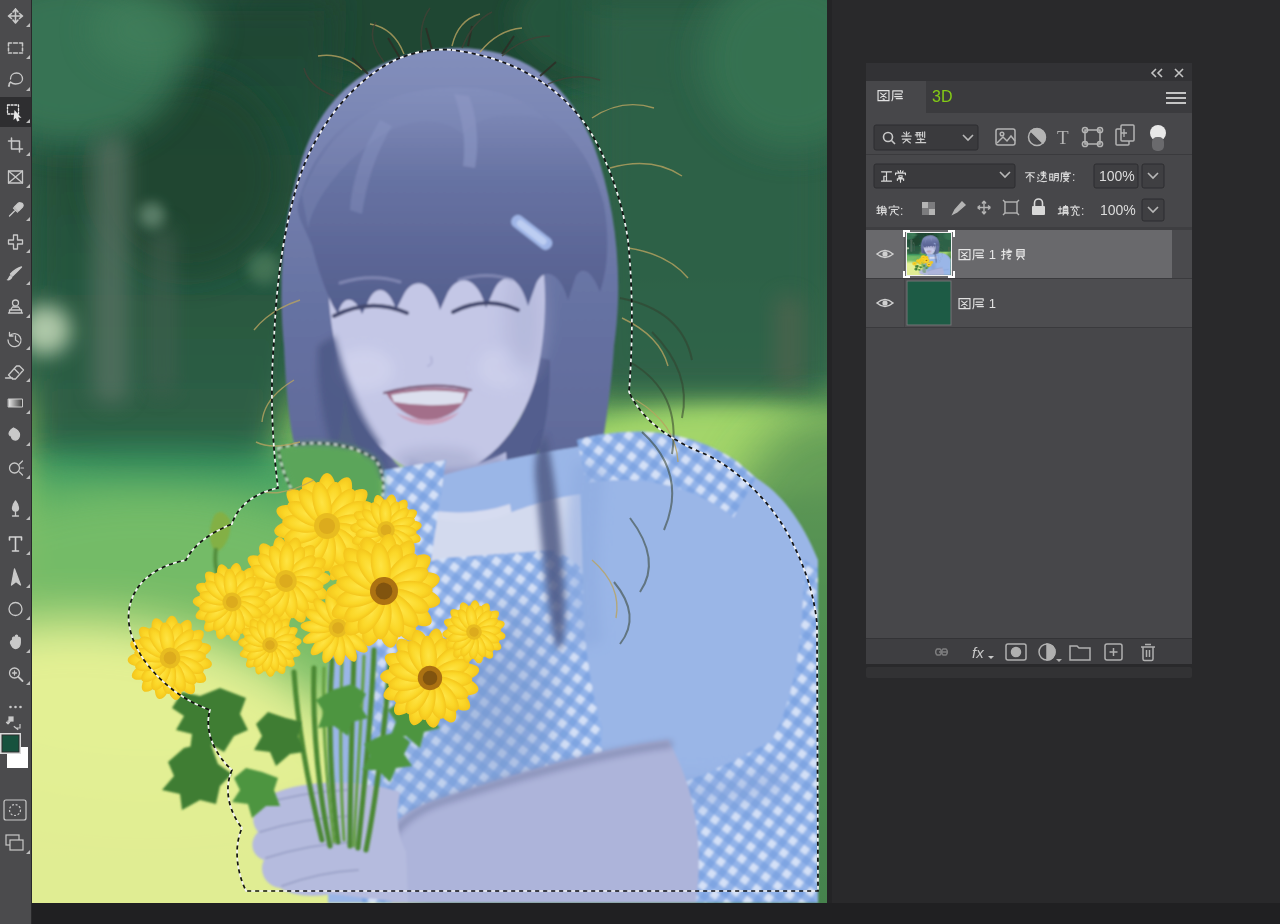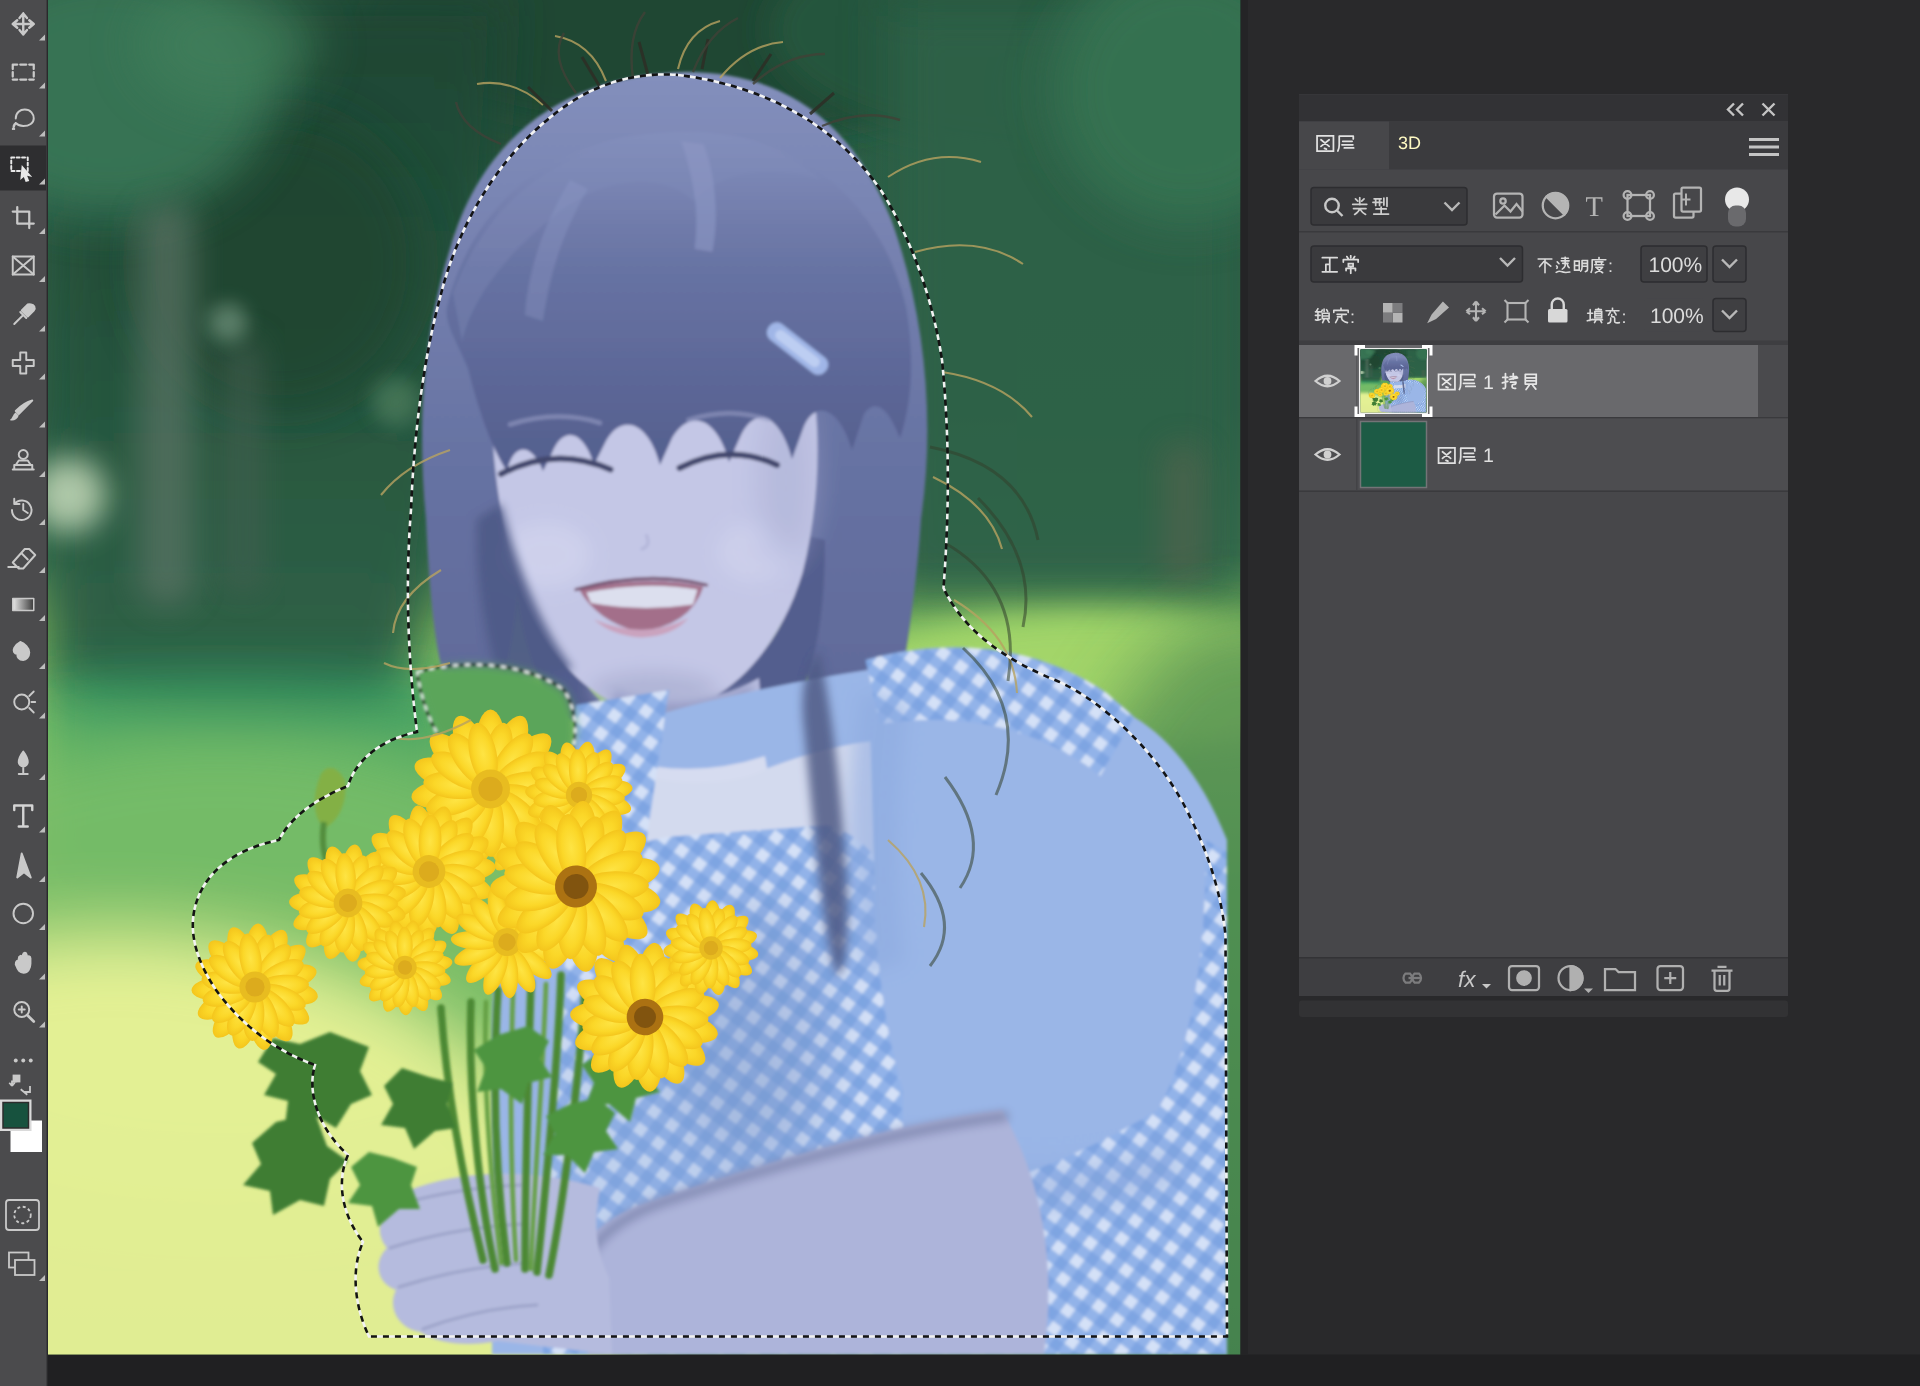--- a/index.html
+++ b/index.html
@@ -886,21 +886,21 @@
         </g>
 <g stroke="#b0b0b0" fill="none" stroke-width="1.5">
           <path d="M275,584 h14 M277,584 v12 a1.5,1.5 0 0 0 1.5,1.5 h7 a1.5,1.5 0 0 0 1.5,-1.5 V584 M279,581.5 h6 M280.5,587 v7 M283.5,587 v7"></path>
         </g>
 </svg>
 <div style="position:absolute;left:11px;top:25px;color:#e2e2e2;font-size:13px;white-space:nowrap"><svg class="cj" style="vertical-align:-2px" width="13" height="13" viewBox="0 0 100 100">
           <path d="M8,12 H92 V90 H8 Z M28,32 L70,66 M70,32 L28,66 M46,76 L56,80" stroke="currentColor" stroke-width="9" fill="none" stroke-linecap="round"></path>
         </svg> <svg class="cj" style="vertical-align:-2px" width="13" height="13" viewBox="0 0 100 100">
           <path d="M14,14 H86 M86,14 V28 M14,14 V58 Q14,78 7,90 M32,40 H80 M28,58 H84 M40,74 H88" stroke="currentColor" stroke-width="9" fill="none" stroke-linecap="round"></path>
         </svg></div>
-<div style="position:absolute;left:66px;top:25px;color:#fef9c3;font-size:12px;white-space:nowrap">3D</div>
+<div style="position:absolute;left:66px;top:25px;color:#84cc16;font-size:16px;white-space:nowrap">3D</div>
 <div style="position:absolute;left:34px;top:67px;color:#cdcdcd;font-size:13px;white-space:nowrap"><svg class="cj" style="vertical-align:-2px" width="13" height="13" viewBox="0 0 100 100">
           <path d="M50,6 V42 M28,12 L40,24 M72,12 L60,24 M14,40 H86 M18,62 H82 M50,62 Q46,78 24,92 M52,66 Q62,82 80,92" stroke="currentColor" stroke-width="9" fill="none" stroke-linecap="round"></path>
         </svg> <svg class="cj" style="vertical-align:-2px" width="13" height="13" viewBox="0 0 100 100">
           <path d="M16,12 H52 M24,12 V46 M44,12 V46 M10,30 H56 M66,8 V44 M82,6 V50 M26,64 H78 M52,54 V86 M14,90 H90" stroke="currentColor" stroke-width="9" fill="none" stroke-linecap="round"></path>
         </svg></div>
 <div style="position:absolute;left:14px;top:106px;color:#dadada;font-size:13px;white-space:nowrap"><svg class="cj" style="vertical-align:-2px" width="13" height="13" viewBox="0 0 100 100">
           <path d="M12,14 H88 M50,14 V86 M12,86 H88 M30,48 H50 M30,48 V86" stroke="currentColor" stroke-width="9" fill="none" stroke-linecap="round"></path>
         </svg> <svg class="cj" style="vertical-align:-2px" width="13" height="13" viewBox="0 0 100 100">
           <path d="M50,4 V14 M30,8 L38,20 M70,8 L62,20 M12,24 H88 M12,24 V36 M88,24 V36 M38,44 H62 V58 H38 Z M26,68 H74 M26,68 V80 M74,68 V80 M50,62 V94" stroke="currentColor" stroke-width="9" fill="none" stroke-linecap="round"></path>
         </svg></div>

